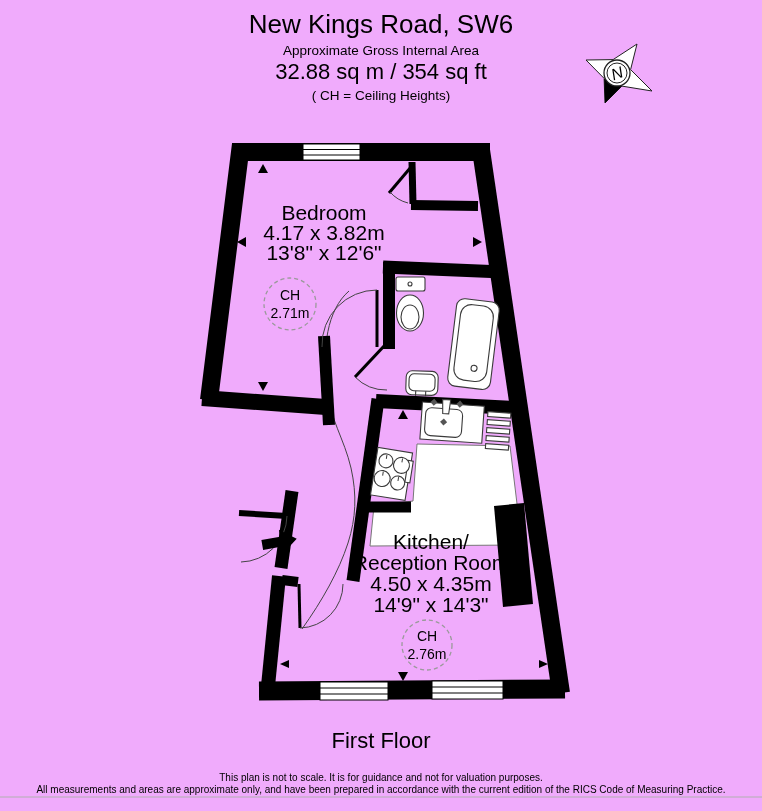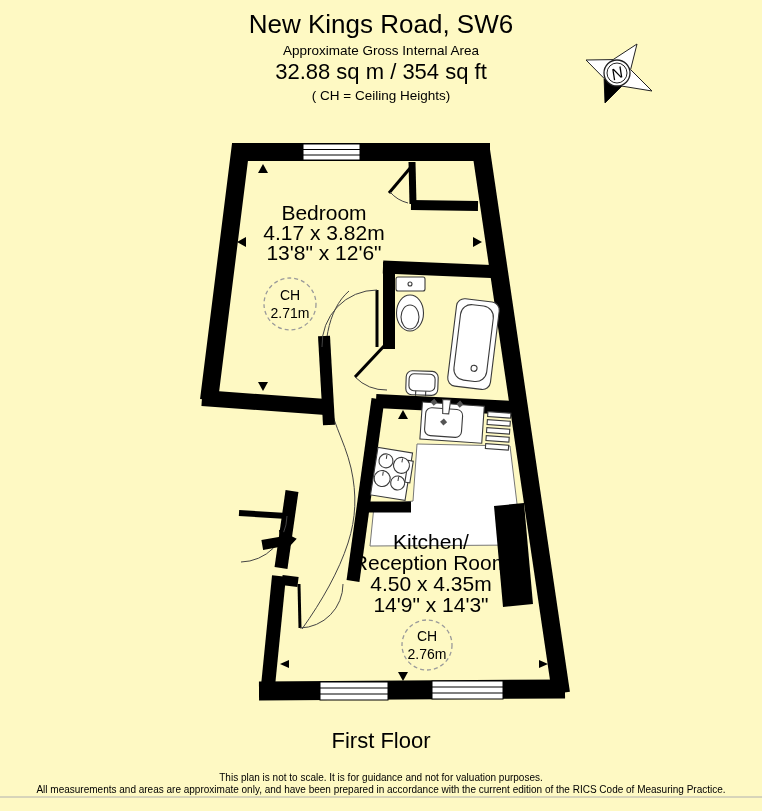--- a/index.html
+++ b/index.html
@@ -1,16 +1,16 @@
 <!DOCTYPE html>
 <html><head>
 <meta charset="utf-8">
 <style>
   html,body{margin:0;padding:0;background:#fff;}
-  .page{width:762px;height:811px;background:#fef9c3;position:relative;overflow:hidden;
+  .page{width:762px;height:811px;background:#f0abfc;position:relative;overflow:hidden;
         font-family:"Liberation Sans",sans-serif;}
   svg{display:block;}
   svg text{fill:#000;font-family:"Liberation Sans",sans-serif;}
   .t-title{font-size:26px;}
   .t-sub{font-size:13.5px;}
   .t-area{font-size:22px;}
   .t-room{font-size:21px;}
   .t-ch{font-size:14px;}
   .t-floor{font-size:22px;}
   .t-foot{font-size:10px;}

